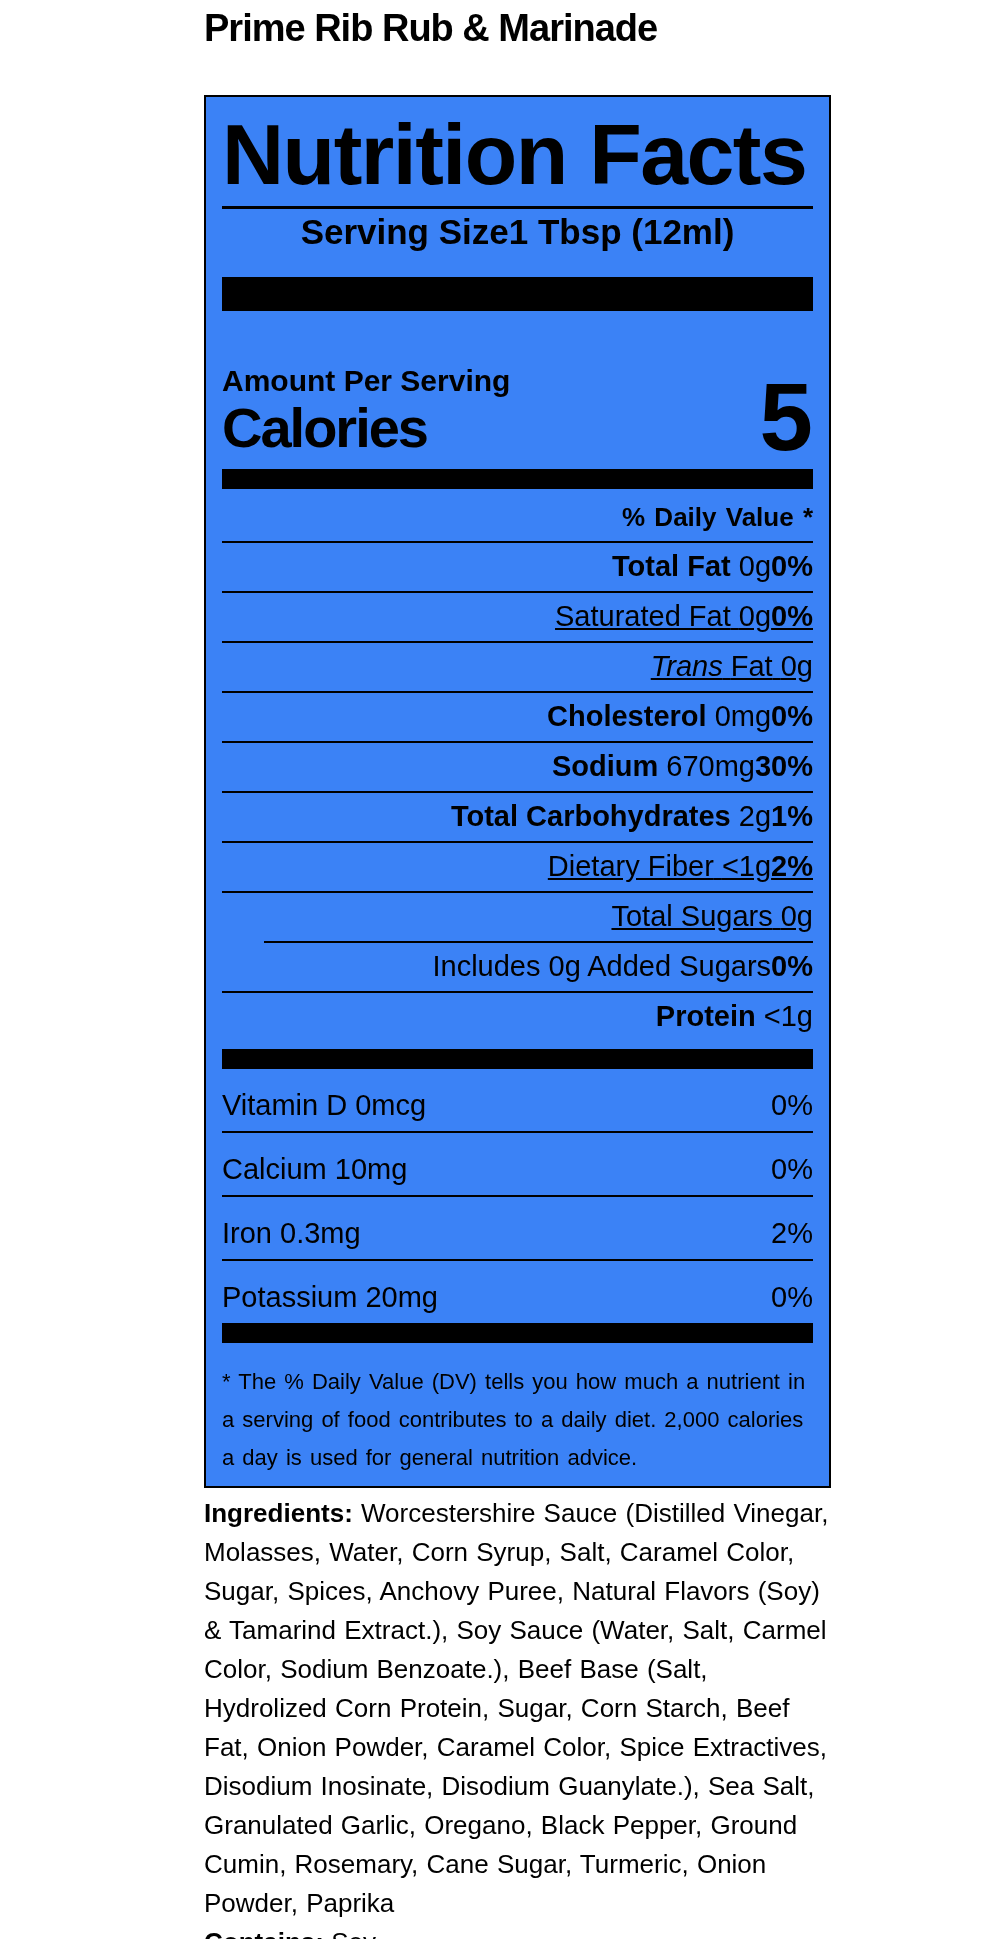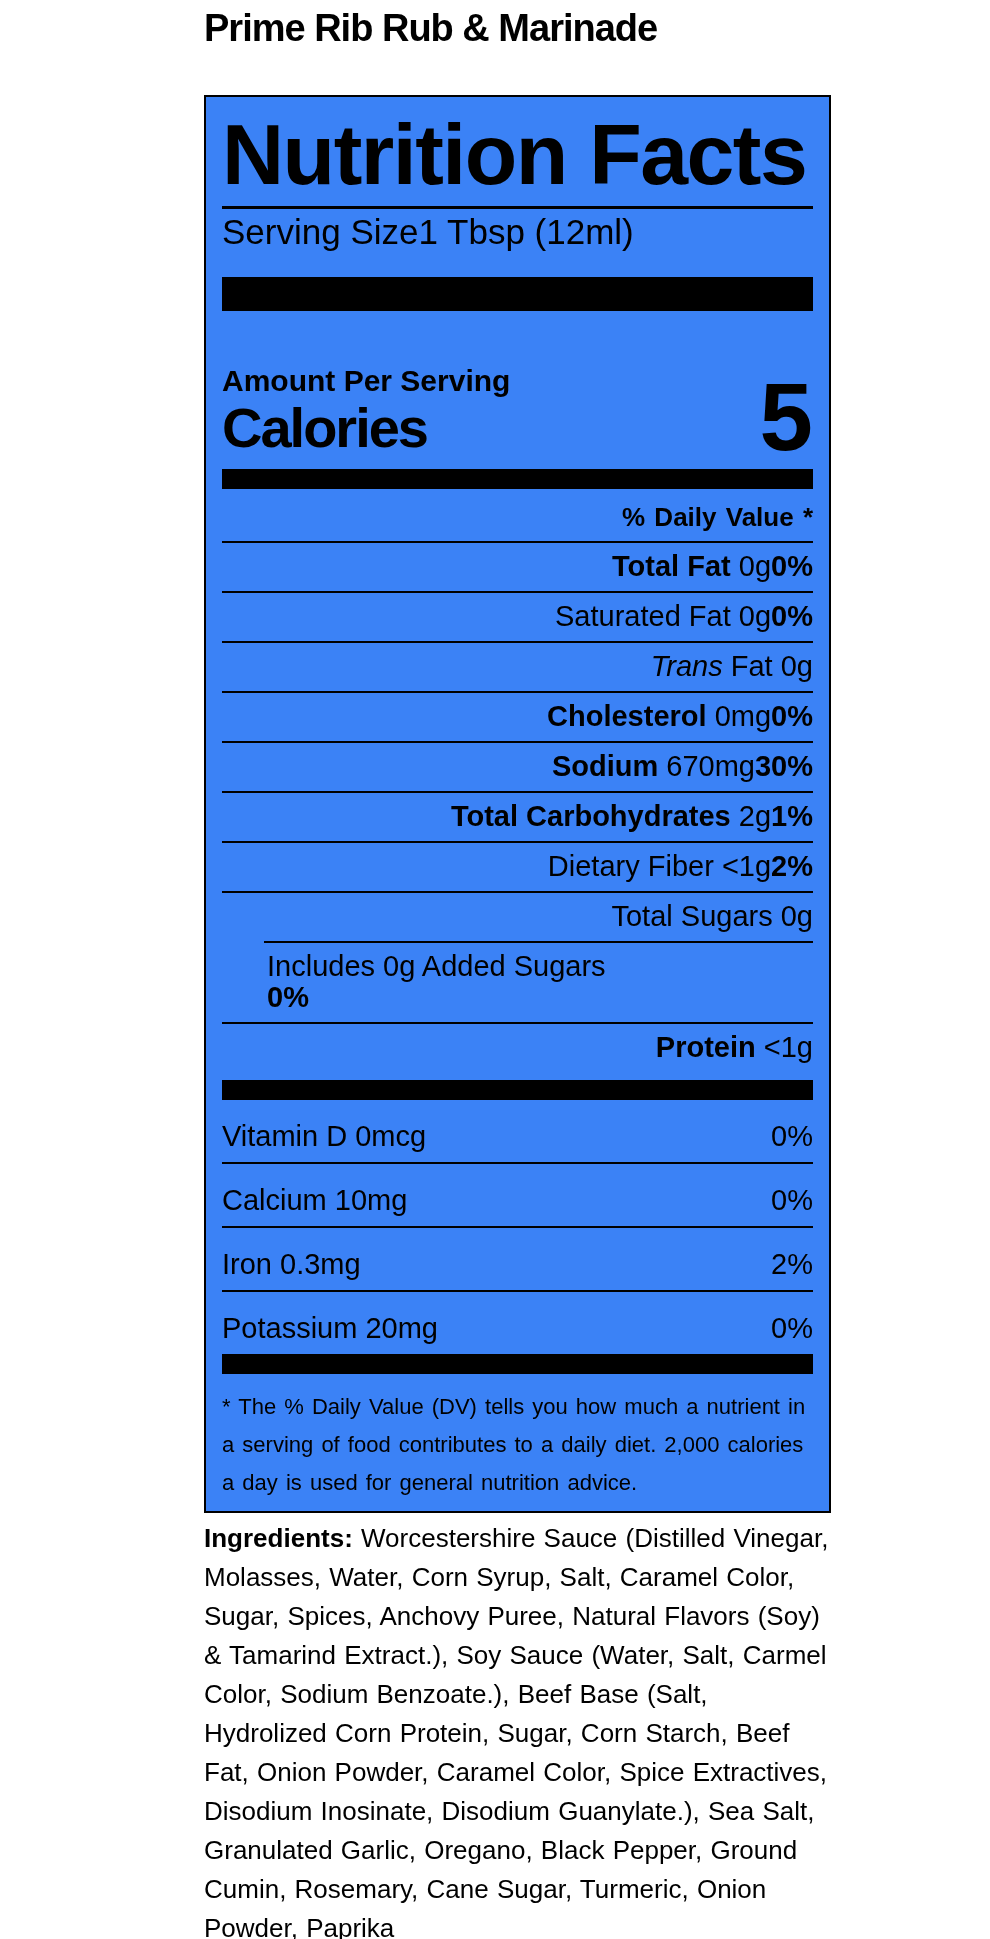--- a/index.html
+++ b/index.html
@@ -6,51 +6,51 @@
   .page{position:relative;width:990px;height:1939px;background:#ffffff;color:#000;
         font-family:"Liberation Sans","DejaVu Sans",sans-serif;overflow:hidden;}
   .content{margin-left:204px;width:627px;}
 
   .title{padding-top:8px;font-size:38px;font-weight:bold;letter-spacing:-1px;line-height:40px;}
 
   .nf-box{margin-top:47px;border:2px solid #000;padding:0 16px;width:627px;box-sizing:border-box;background:#3b82f6;}
   .nf-heading{font-weight:bold;font-size:86px;line-height:1;letter-spacing:-1.5px;margin-top:14px;white-space:nowrap;}
   .nf-rule{height:3px;background:#000;margin-top:9px;}
   .nf-servings{font-size:31px;line-height:34px;margin-top:14px;word-spacing:4px;}
-  .nf-serving-size{display:flex;justify-content:flex-start;font-weight:normal;font-size:35px;line-height:46px;}
+  .nf-serving-size{display:flex;justify-content:center;font-weight:bold;font-size:35px;line-height:46px;}
 
   .bar{background:#000;}
   .bar-1{height:34px;margin-top:22px;}
   .bar-2{height:20px;margin-top:12px;}
   .bar-3{height:20px;margin-top:8px;}
   .bar-4{height:20px;}
 
   .nf-cal-block{display:flex;justify-content:space-between;align-items:flex-end;margin-top:12px;}
   .nf-aps{font-weight:bold;font-size:30px;line-height:36px;margin-top:40px;}
   .nf-cal{font-weight:bold;font-size:56px;line-height:58px;letter-spacing:-2px;}
   .nf-cal-value{font-weight:bold;font-size:96px;line-height:80px;}
 
   .nf-dv-header{text-align:right;font-weight:bold;font-size:26px;line-height:28px;margin-top:14px;word-spacing:2px;}
   .sep{height:2px;background:#000;}
   .sep-top{margin-top:10px;}
   .sep-indent{margin-left:42px;}
 
   .nf-row{display:flex;justify-content:flex-end;align-items:baseline;
           padding:8px 0 9px;font-size:29px;line-height:31px;}
   .nm b{font-weight:bold;}
-  .ind1{padding-left:20px;}
-  .ind2{padding-left:45px;flex-direction:column;}
+  .ind1{padding-left:20px;text-decoration:underline;}
+  .ind2{padding-left:45px;}
   .dv{font-weight:bold;}
   .it{font-style:italic;margin-top:44px;}
 
   .nf-micro{display:flex;justify-content:space-between;align-items:baseline;
             padding:9px 0 10px;font-size:29px;line-height:31px;margin-top:12px;}
   .mdv{font-weight:normal;}
 
-  .nf-footnote{font-size:22px;line-height:38px;padding:14px 0 9px;word-spacing:2px;}
+  .nf-footnote{font-size:22px;line-height:38px;padding:20px 0 9px;word-spacing:2px;}
 
   .ingredients{margin-top:6px;font-size:26px;line-height:39px;word-spacing:1px;}
   .ingredients b{font-weight:bold;}
   .contains{font-size:26px;line-height:39px;}
   .contains b{font-weight:bold;}
 </style>
 </head>
 <body>
 
 <div class="page">

